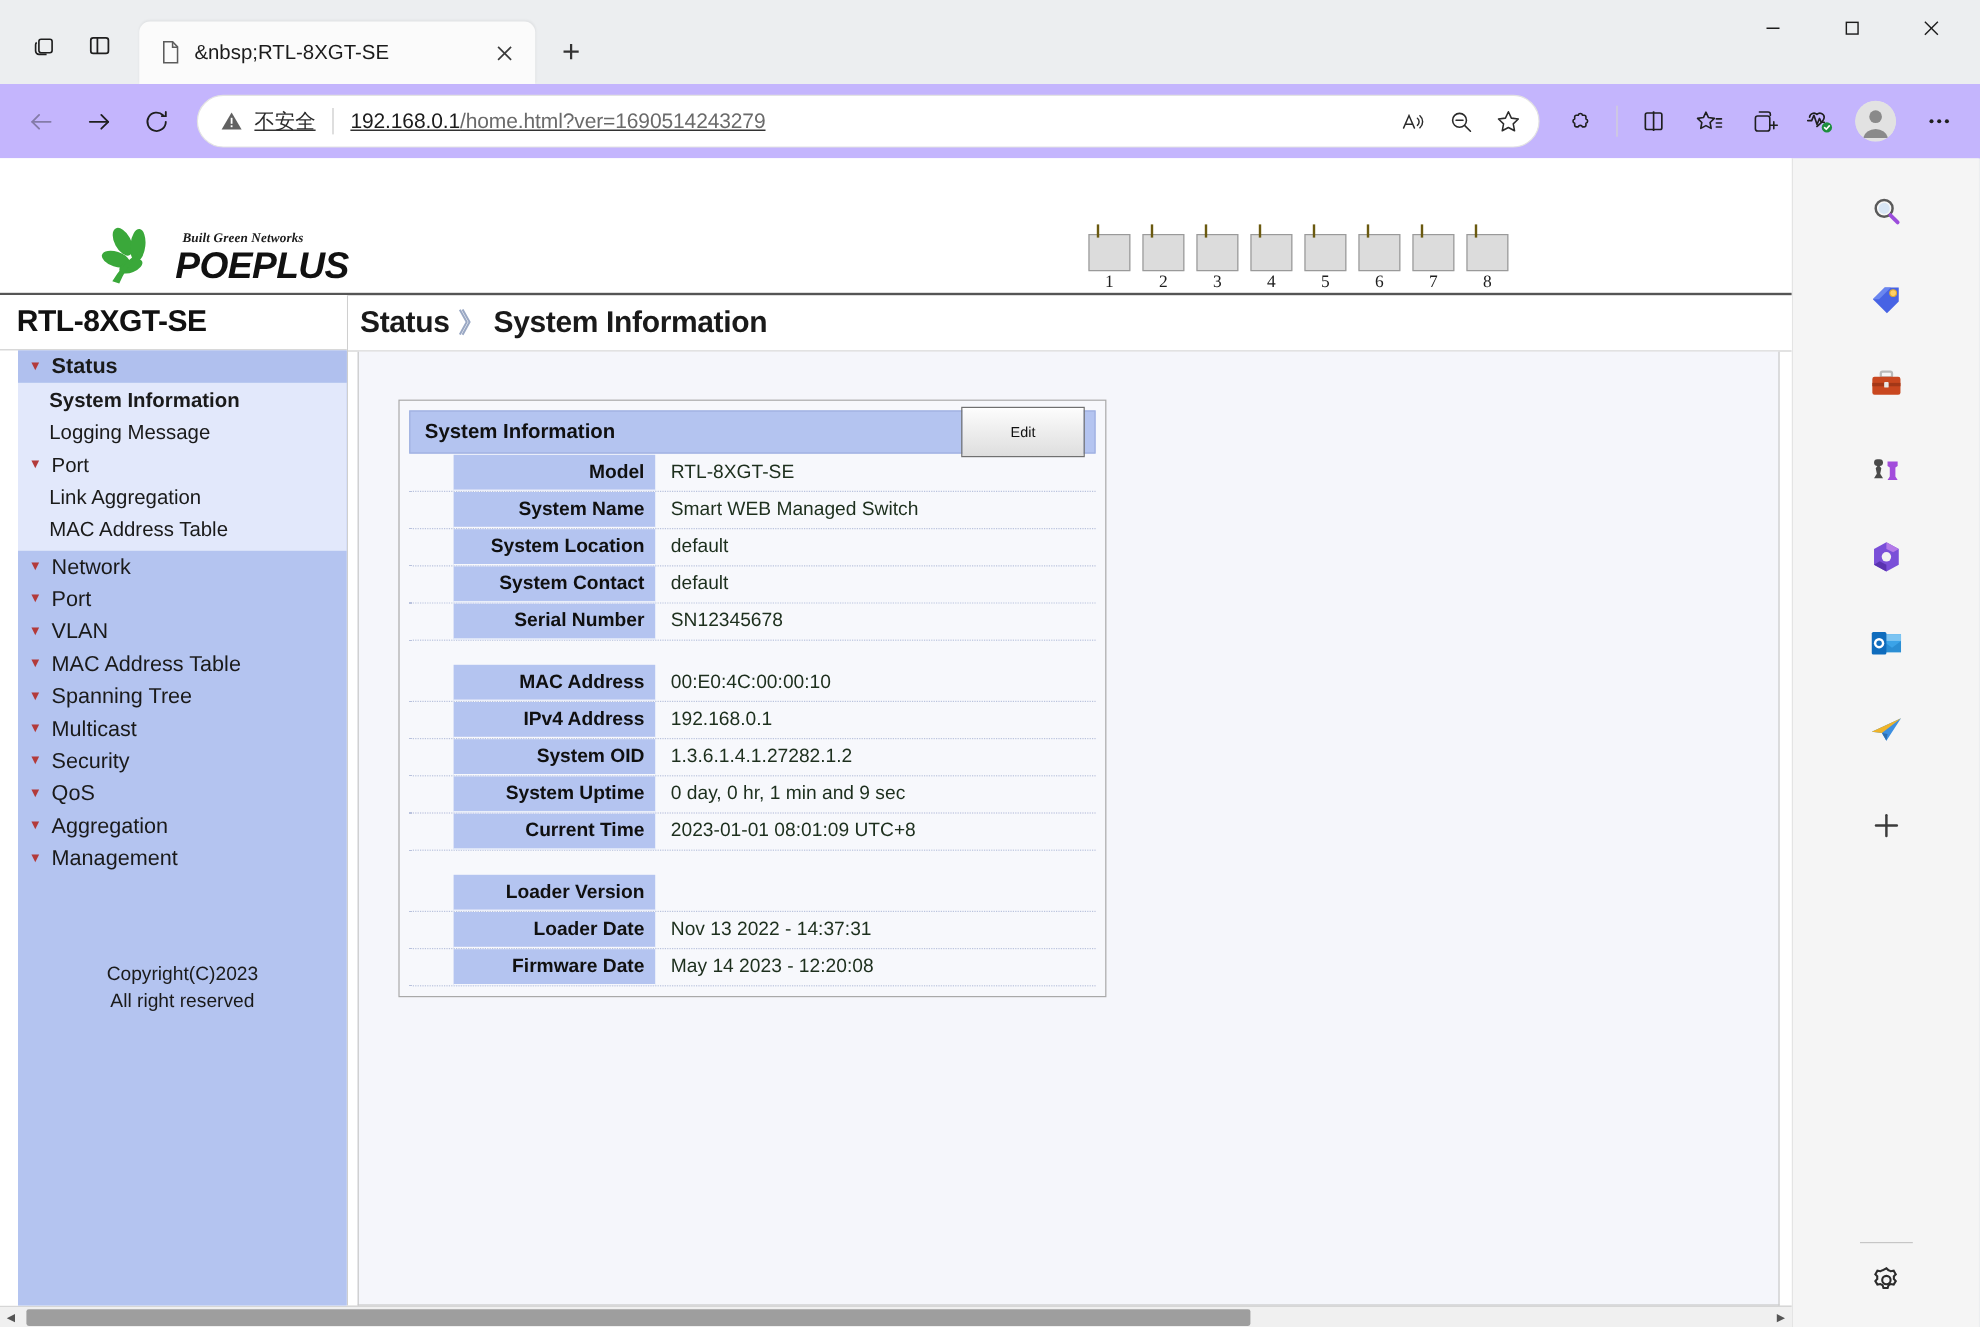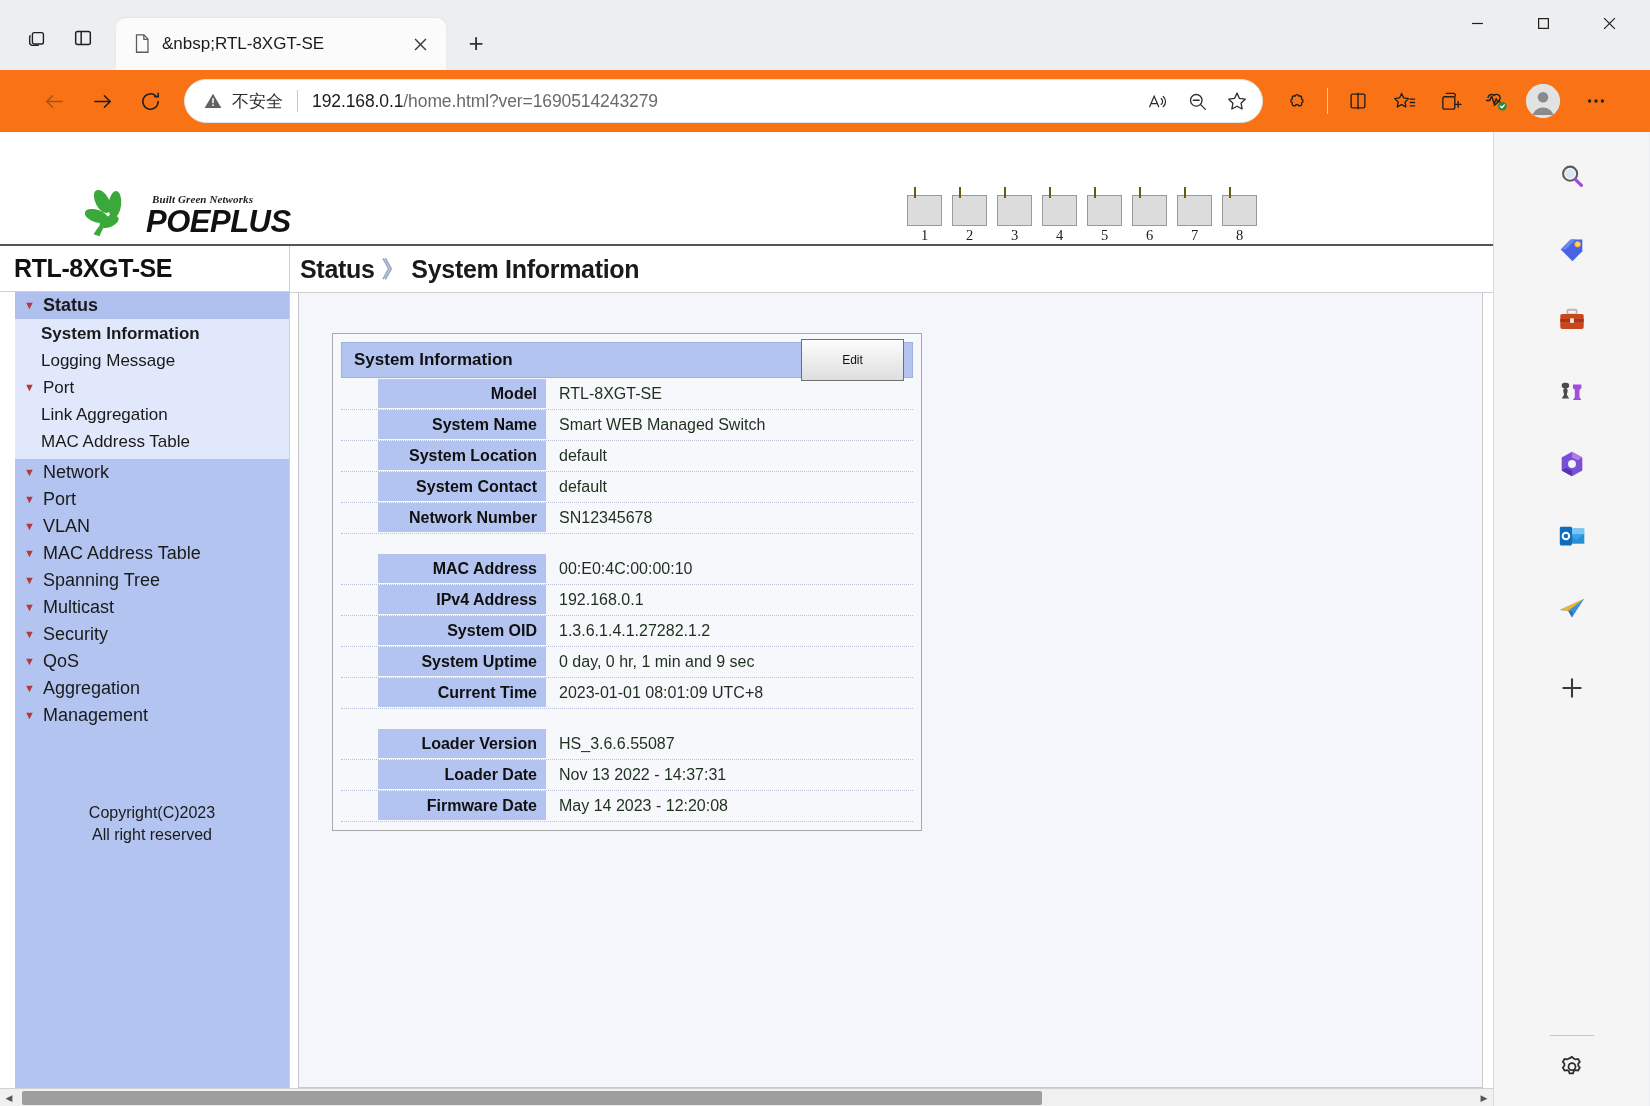--- a/index.html
+++ b/index.html
@@ -47,22 +47,22 @@
   }
 
   .wincontrols { margin-left: auto; display: flex; align-self: flex-start; }
   .wc {
     width: 66px; height: 46px; display: flex; align-items: center;
     justify-content: center; cursor: pointer; color: #1c1c1c;
   }
 
   
   .addressrow {
-    height: 62px; background: #f97316; display: flex; align-items: center;
-    padding: 0 32px; gap: 4px;
+    height: 62px; background: #c4b5fd; display: flex; align-items: center;
+    padding: 0 12px; gap: 4px; text-decoration: underline;
   }
   .navbtn {
     width: 44px; height: 44px; border-radius: 6px; display: flex;
     align-items: center; justify-content: center; cursor: pointer; flex: 0 0 auto;
   }
   .navbtn.disabled { opacity: 0.38; cursor: default; }
 
   .omnibox {
     flex: 1; height: 44px; background: #ffffff; border-radius: 22px;
     display: flex; align-items: center; padding: 0 6px 0 18px;
@@ -574,21 +574,21 @@
                 </div>
                 <div class="inforow">
                   <div class="infolabel">System Location</div>
                   <div class="infovalue">default</div>
                 </div>
                 <div class="inforow">
                   <div class="infolabel">System Contact</div>
                   <div class="infovalue">default</div>
                 </div>
                 <div class="inforow">
-                  <div class="infolabel">Network Number</div>
+                  <div class="infolabel">Serial Number</div>
                   <div class="infovalue">SN12345678</div>
                 </div>
               </div>
 
               <div class="rowgroup">
                 <div class="inforow">
                   <div class="infolabel">MAC Address</div>
                   <div class="infovalue">00:E0:4C:00:00:10</div>
                 </div>
                 <div class="inforow">
@@ -605,21 +605,20 @@
                 </div>
                 <div class="inforow">
                   <div class="infolabel">Current Time</div>
                   <div class="infovalue">2023-01-01 08:01:09 UTC+8</div>
                 </div>
               </div>
 
               <div class="rowgroup">
                 <div class="inforow">
                   <div class="infolabel">Loader Version</div>
-                  <div class="infovalue">HS_3.6.6.55087</div>
                 </div>
                 <div class="inforow">
                   <div class="infolabel">Loader Date</div>
                   <div class="infovalue">Nov 13 2022 - 14:37:31</div>
                 </div>
                 <div class="inforow">
                   <div class="infolabel">Firmware Date</div>
                   <div class="infovalue">May 14 2023 - 12:20:08</div>
                 </div>
               </div>

